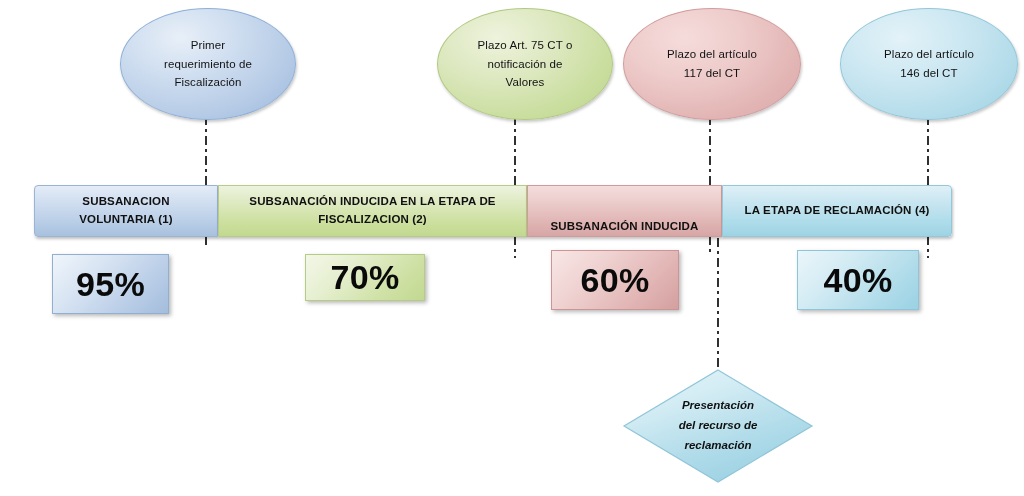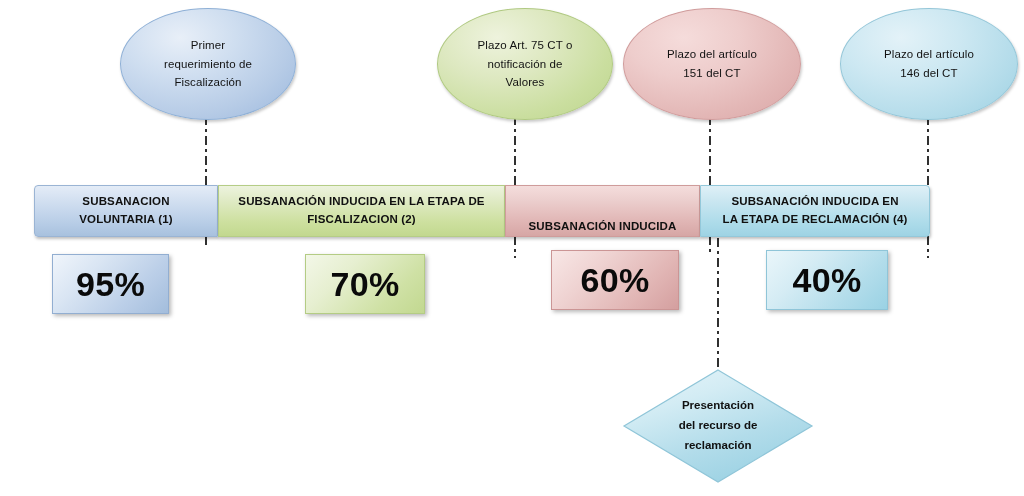--- a/index.html
+++ b/index.html
@@ -151,20 +151,21 @@
     background: linear-gradient(135deg, #f3f7e8 0%, #e6efd0 32%, #cfe1a5 72%, #c2d890 100%);
     border: 1px solid #b4cc84;
   }
   .box-pink {
     background: linear-gradient(135deg, #f8e7e6 0%, #efd3d2 32%, #e1b5b4 72%, #d49f9f 100%);
     border: 1px solid #cb9595;
   }
   .box-cyan {
     background: linear-gradient(135deg, #eaf6fa 0%, #d5ecf4 32%, #b1dcea 72%, #9ad2e4 100%);
     border: 1px solid #8fc5d8;
+    margin-left: 31px;
   }
 
   
   #diamond-wrap {
     position: absolute;
     z-index: 3;
   }
   #diamond-shape {
     position: absolute;
     inset: 0;
@@ -175,20 +176,21 @@
     display: flex;
     flex-direction: column;
     align-items: center;
     justify-content: center;
     text-align: center;
     font-size: 11.5px;
     font-weight: bold;
     line-height: 1.72;
     color: #101010;
     pointer-events: none;
+    font-style: italic;
   }
 </style>
 </head>
 <body>
 
 <div id="canvas">
 
   <div class="connector dashdot" style="left:205px; top:116px; height:130px;"></div>
 
   <div class="connector dashdot" style="left:514px; top:116px; height:142px;"></div>
@@ -211,66 +213,65 @@
     <div class="etext">
       <div>Plazo Art. 75 CT o</div>
       <div>notificación de</div>
       <div>Valores</div>
     </div>
   </div>
 
   <div class="ellipse ell-pink" style="left:623px; top:8px; width:176px; height:110px;">
     <div class="etext">
       <div>Plazo del artículo</div>
-      <div>151 del CT</div>
+      <div>117 del CT</div>
     </div>
   </div>
 
   <div class="ellipse ell-cyan" style="left:840px; top:8px; width:176px; height:110px;">
     <div class="etext">
       <div>Plazo del artículo</div>
       <div>146 del CT</div>
     </div>
   </div>
 
   <div id="bar" style="left:22px; top:185px; width:918px; height:52px;">
 
     <div class="seg seg-blue" style="width:184px;">
       <div class="stext">
         <div>SUBSANACION</div>
         <div>VOLUNTARIA (1)</div>
       </div>
     </div>
 
-    <div class="seg seg-green" style="width:287px;">
+    <div class="seg seg-green" style="width:309px;">
       <div class="stext">
         <div>SUBSANACIÓN INDUCIDA EN LA ETAPA DE</div>
         <div>FISCALIZACION (2)</div>
       </div>
     </div>
 
     <div class="seg seg-pink" style="width:195px;">
       <div class="stext">
         <div>SUBSANACIÓN INDUCIDA</div>
       </div>
     </div>
 
     <div class="seg seg-cyan" style="width:230px;">
       <div class="stext">
-        <div>SUBSANACIÓN INDUCIDA EN</div>
         <div>LA ETAPA DE RECLAMACIÓN (4)</div>
       </div>
     </div>
   </div>
 
   <div class="pctbox box-blue" style="left:52px; top:254px; width:117px; height:60px;">
     <span class="ptext">95%</span>
   </div>
 
-  <div class="pctbox box-green" style="left:305px; top:254px; width:120px; height:60px;">
+  <div class="pctbox box-green" style="left:305px; top:254px; width:120px; height:47px;">
     <span class="ptext">70%</span>
   </div>
 
   <div class="pctbox box-pink" style="left:551px; top:250px; width:128px; height:60px;">
     <span class="ptext">60%</span>
   </div>
 
   <div class="pctbox box-cyan" style="left:766px; top:250px; width:122px; height:60px;">
     <span class="ptext">40%</span>
   </div>

